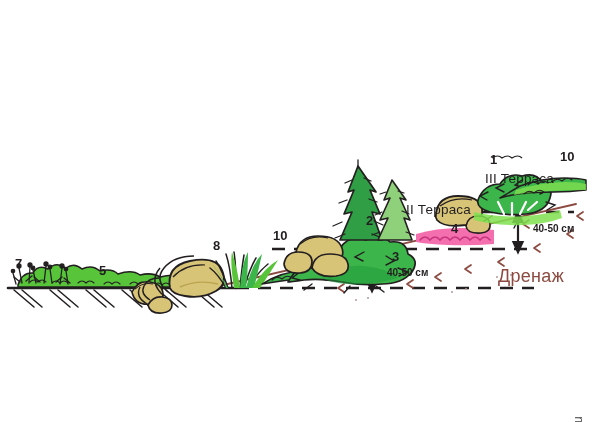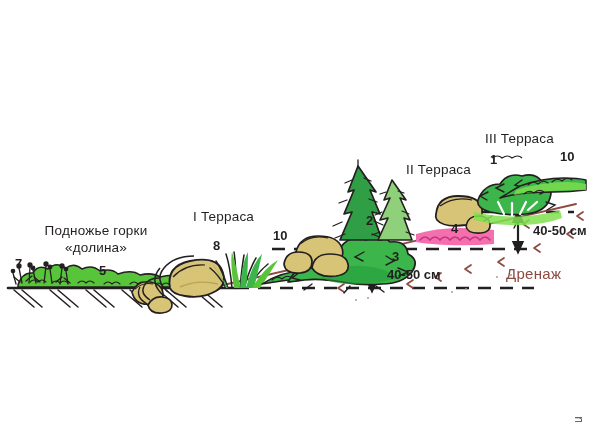--- a/index.html
+++ b/index.html
@@ -26,40 +26,40 @@
   }
   .lbl {
     position: absolute;
     color: #231f20;
     white-space: nowrap;
     line-height: 1.25;
   }
   .lbl-terrace {
     font-size: 13.5px;
     letter-spacing: 0.2px;
+    margin-top: 40px;
   }
   .lbl-valley {
     font-size: 13.5px;
     text-align: center;
     letter-spacing: 0.2px;
   }
   .lbl-num {
     font-size: 13px;
     font-weight: 700;
   }
   .lbl-dim {
-    font-size: 13px;
+    font-size: 10px;
     font-weight: 700;
     color: #231f20;
   }
   .lbl-drain {
-    font-size: 15px;
+    font-size: 18px;
     color: #8c4a40;
     letter-spacing: 0.3px;
-    margin-left: 8px;
   }
   #watermark {
     position: absolute;
     right: 1px;
     bottom: 6px;
     transform-origin: 100% 100%;
     transform: rotate(-90deg) translate(0, -14px);
     font-size: 12.5px;
     color: #3b3b3b;
     white-space: nowrap;
@@ -319,26 +319,21 @@
         <path d="M 552 182 q 5 -5 10 -1 q 5 -5 10 -1"></path>
         <path d="M 524 194 q 5 -5 10 -1 q 5 -5 10 -1"></path>
       </g>
 
       <g stroke="#231f20" stroke-width="1.2" fill="none">
         <path d="M 492 158 q 6 -4 10 0 q 6 -4 10 0 q 6 -4 10 0"></path>
       </g>
     </g>
   </svg>
 
-  <div class="lbl lbl-valley" style="left: 28px; top: 223px; width: 136px;">
-    <div>Подножье горки</div>
-    <div>«долина»</div>
-  </div>
-
-  <div class="lbl lbl-terrace" style="left: 193px; top: 209px;">I Терраса</div>
+
 
   <div class="lbl lbl-terrace" style="left: 406px; top: 162px;">II Терраса</div>
 
   <div class="lbl lbl-terrace" style="left: 485px; top: 131px;">III Терраса</div>
 
   <div class="lbl lbl-num" style="left: 15px; top: 256px;">7</div>
 
   <div class="lbl lbl-num" style="left: 99px; top: 263px;">5</div>
 
   <div class="lbl lbl-num" style="left: 213px; top: 238px;">8</div>

